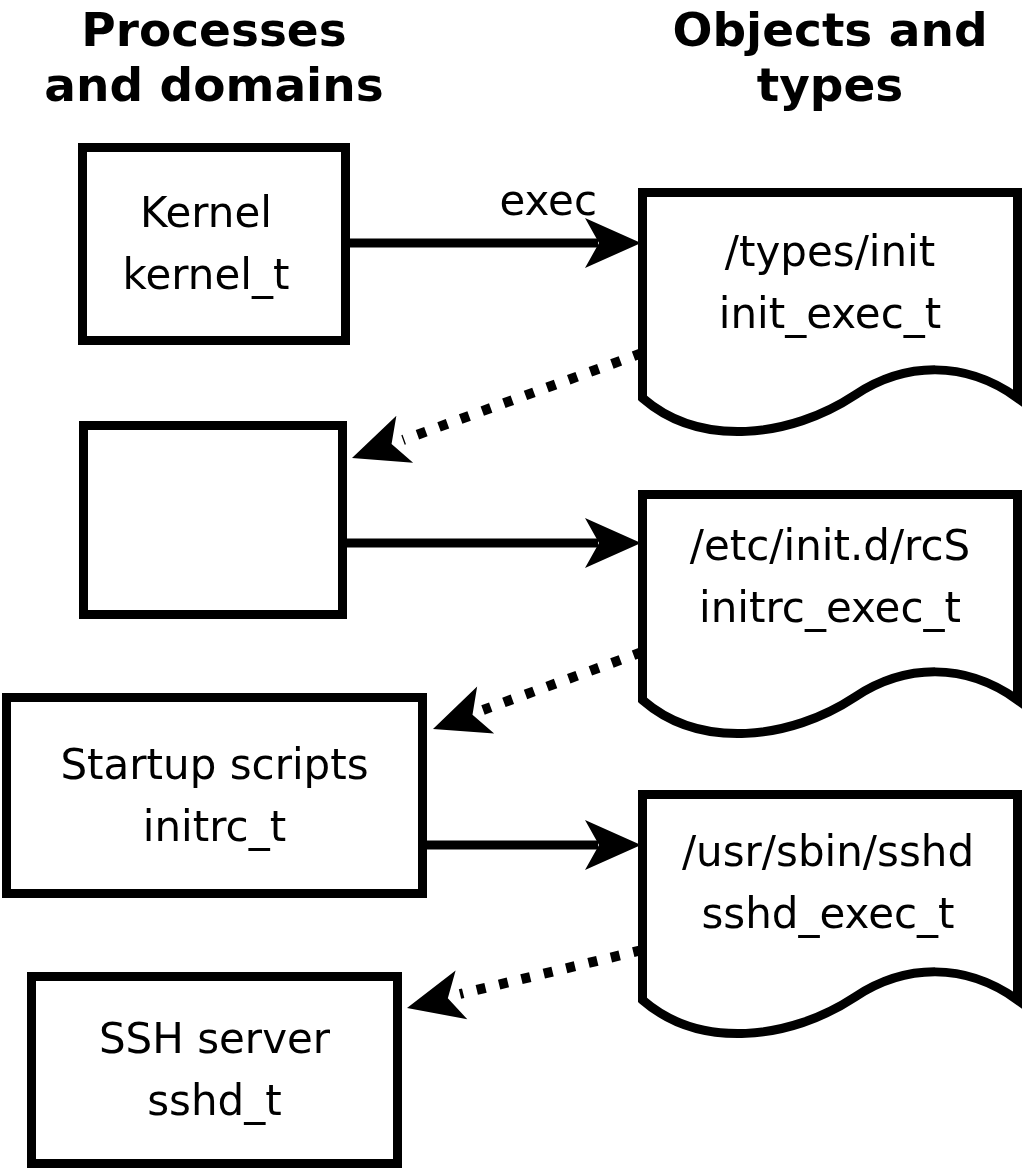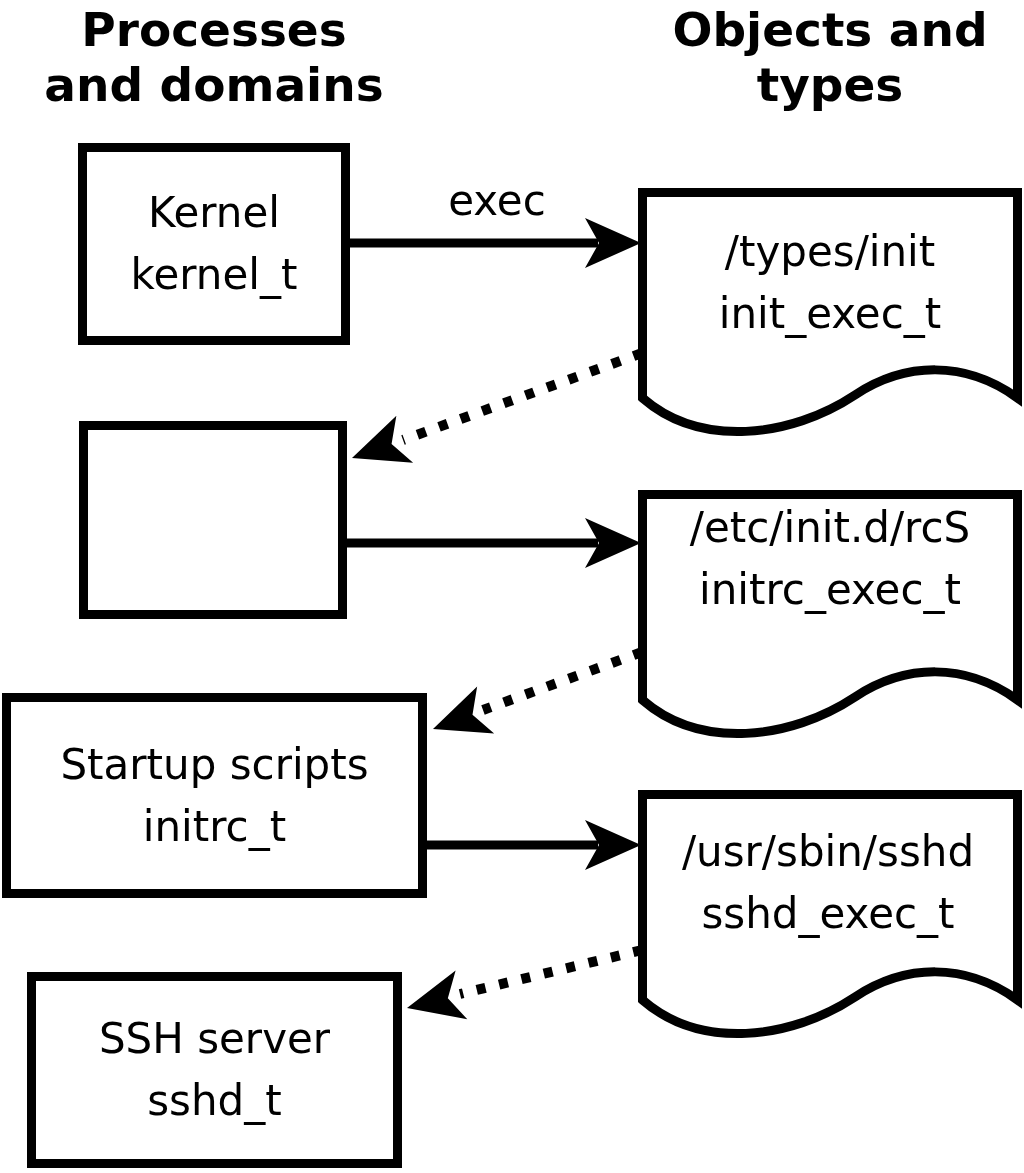--- a/index.html
+++ b/index.html
@@ -37,21 +37,21 @@
   .heading {
     position: absolute;
     text-align: center;
     font-weight: bold;
     font-size: 47px;
     line-height: 55px;
     white-space: nowrap;
   }
   .arrow-label {
     position: absolute;
-    text-align: center;
+    text-align: right;
     font-size: 42px;
     line-height: 48px;
     white-space: nowrap;
   }
 </style>
 </head>
 <body>
 
 <div class="diagram">
 
@@ -97,38 +97,38 @@
     <div>Processes</div>
     <div>and domains</div>
   </div>
   <div class="heading" style="left:630px; top:2px; width:400px;">
     <div>Objects and</div>
     <div>types</div>
   </div>
 
   <div class="arrow-label" style="left:397px; top:177px; width:200px;">exec</div>
 
-  <div class="txt" style="left:82px; top:147px; width:264px; height:194px;">
+  <div class="txt" style="left:74px; top:147px; width:264px; height:194px;">
     <div>Kernel</div>
     <div>kernel_t</div>
   </div>
   <div class="txt" style="left:6px; top:697px; width:417px; height:197px;justify-content:center;">
     <div>Startup scripts</div>
     <div>initrc_t</div>
   </div>
   <div class="txt" style="left:31px; top:976px; width:367px; height:188px;">
     <div>SSH server</div>
     <div>sshd_t</div>
   </div>
 
   <div class="txt" style="left:642px; top:188px; width:376px; height:190px;">
     <div>/types/init</div>
     <div>init_exec_t</div>
   </div>
-  <div class="txt" style="left:642px; top:466px; width:376px; height:185px;">
+  <div class="txt" style="left:642px; top:484px; width:376px; height:185px;">
     <div>/etc/init.d/rcS</div>
     <div>initrc_exec_t</div>
   </div>
   <div class="txt" style="left:640px; top:790px; width:376px; height:185px;">
     <div>/usr/sbin/sshd</div>
     <div>sshd_exec_t</div>
   </div>
 
 </div>
 

